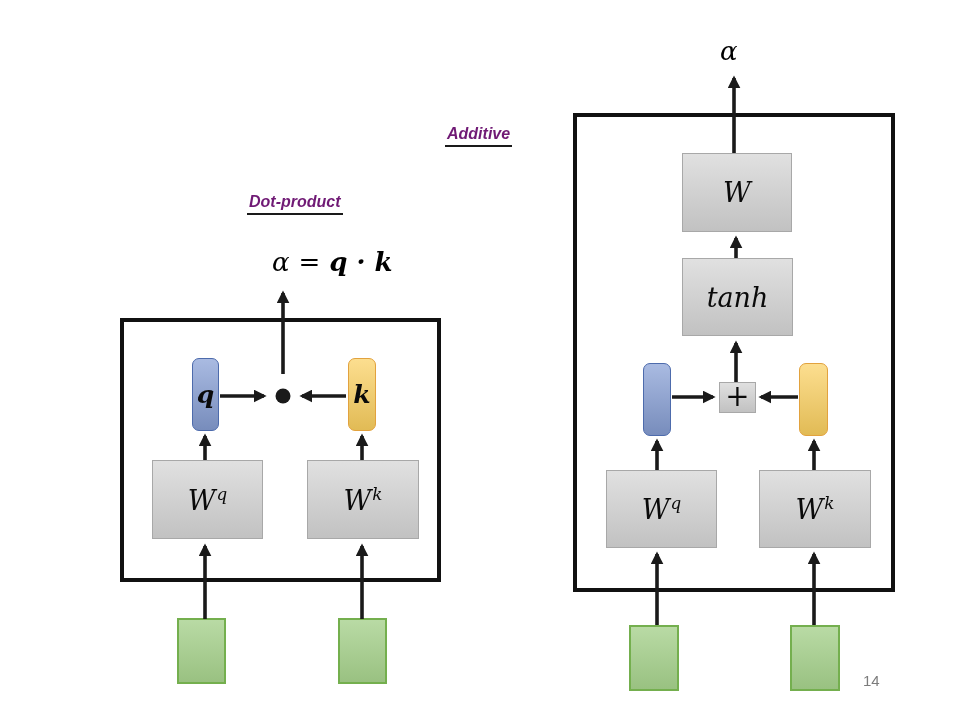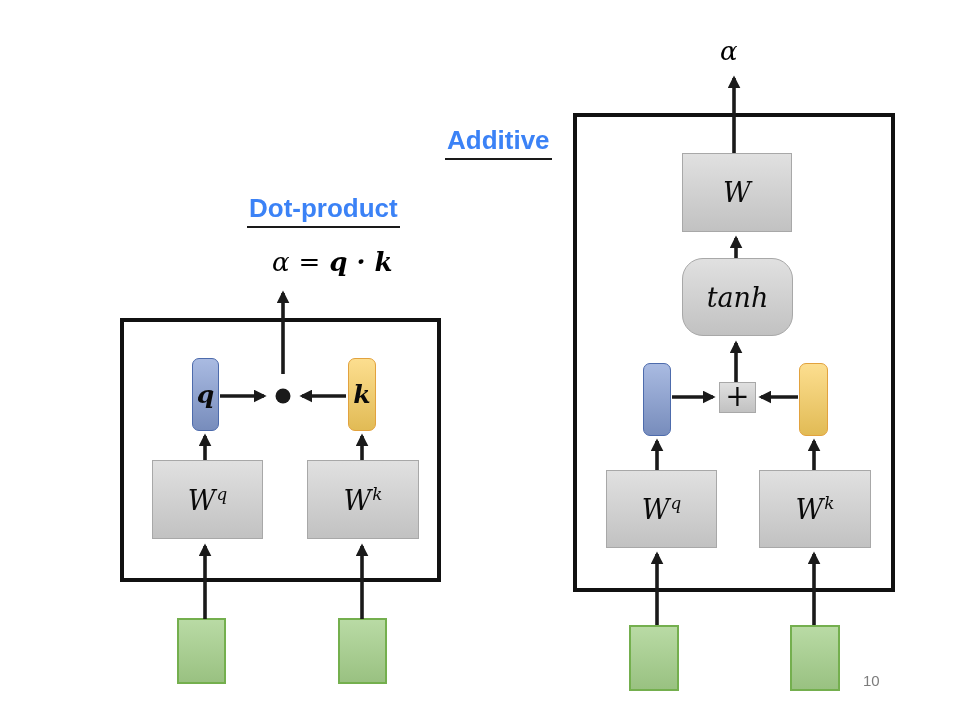--- a/index.html
+++ b/index.html
@@ -5,22 +5,22 @@
   html,body{margin:0;padding:0;background:#fff;}
   .slide{
     position:relative;width:960px;height:720px;background:#fff;overflow:hidden;
     font-family:"Liberation Sans",sans-serif;color:#000;
   }
   .title{
     position:absolute;left:72px;top:76px;font-size:47px;font-weight:300;
     letter-spacing:-0.5px;color:#0a0a0a;white-space:nowrap;
   }
   .section-label{
-    position:absolute;font-size:26px;font-weight:bold;
-    color:#3b82f6;border-bottom:2.5px solid #1a1a1a;padding:0 2px 2px 2px;white-space:nowrap;
+    position:absolute;font-size:16px;font-weight:bold;font-style:italic;
+    color:#701a75;border-bottom:2.5px solid #1a1a1a;padding:0 2px 2px 2px;white-space:nowrap;
   }
   .dot-product-label{left:200px;top:193px;margin-left:47px;}
   .additive-label{left:445px;top:125px;}
   .formula{
     position:absolute;left:272px;top:247px;font-size:26px;font-style:italic;
     display:flex;gap:9px;align-items:baseline;
     font-family:"DejaVu Serif","Liberation Serif",serif;
   }
   .formula .bold{font-weight:bold;}
   .alpha-top{
@@ -54,21 +54,21 @@
     position:absolute;box-sizing:border-box;
     background:linear-gradient(180deg,rgba(255,255,255,.32),rgba(0,0,0,.08)),var(--matrix-gray);
     border:1px solid var(--matrix-gray-border);
     display:flex;align-items:center;justify-content:center;
     font-family:"DejaVu Serif","Liberation Serif",serif;
     font-style:italic;font-size:27px;color:#0a0a0a;
   }
   .left-wq{left:152px;top:460px;width:111px;height:79px;}
   .left-wk{left:307px;top:460px;width:112px;height:79px;}
   .w-box{left:682px;top:153px;width:110px;height:79px;}
-  .tanh-box{left:682px;top:258px;width:111px;height:78px;border-radius:21px;}
+  .tanh-box{left:682px;top:258px;width:111px;height:78px;}
   .right-wq{left:606px;top:470px;width:111px;height:78px;}
   .right-wk{left:759px;top:470px;width:112px;height:78px;}
   .gray-box sup{font-size:0.62em;font-style:italic;margin-left:1px;}
   .plus-box{
     position:absolute;left:719px;top:382px;width:37px;height:31px;box-sizing:border-box;
     background:linear-gradient(180deg,rgba(255,255,255,.30),rgba(0,0,0,.08)),var(--matrix-gray);
     border:1px solid var(--matrix-gray-border);
     display:flex;align-items:center;justify-content:center;
     font-family:"DejaVu Serif","Liberation Serif",serif;
     font-size:29px;font-weight:400;line-height:1;padding-bottom:3px;color:#0a0a0a;
@@ -174,15 +174,15 @@
     <line x1="736" y1="258" x2="736" y2="238" marker-end="url(#arr)"></line>
     <line x1="736" y1="382" x2="736" y2="343" marker-end="url(#arr)"></line>
     <line x1="672" y1="397" x2="713" y2="397" marker-end="url(#arr)"></line>
     <line x1="798" y1="397" x2="761" y2="397" marker-end="url(#arr)"></line>
     <line x1="657" y1="470" x2="657" y2="441" marker-end="url(#arr)"></line>
     <line x1="814" y1="470" x2="814" y2="441" marker-end="url(#arr)"></line>
     <line x1="657" y1="625" x2="657" y2="554" marker-end="url(#arr)"></line>
     <line x1="814" y1="625" x2="814" y2="554" marker-end="url(#arr)"></line>
   </svg>
 
-  <div class="page-number">10</div>
+  <div class="page-number">14</div>
 
 </div>
 
 </body></html>

